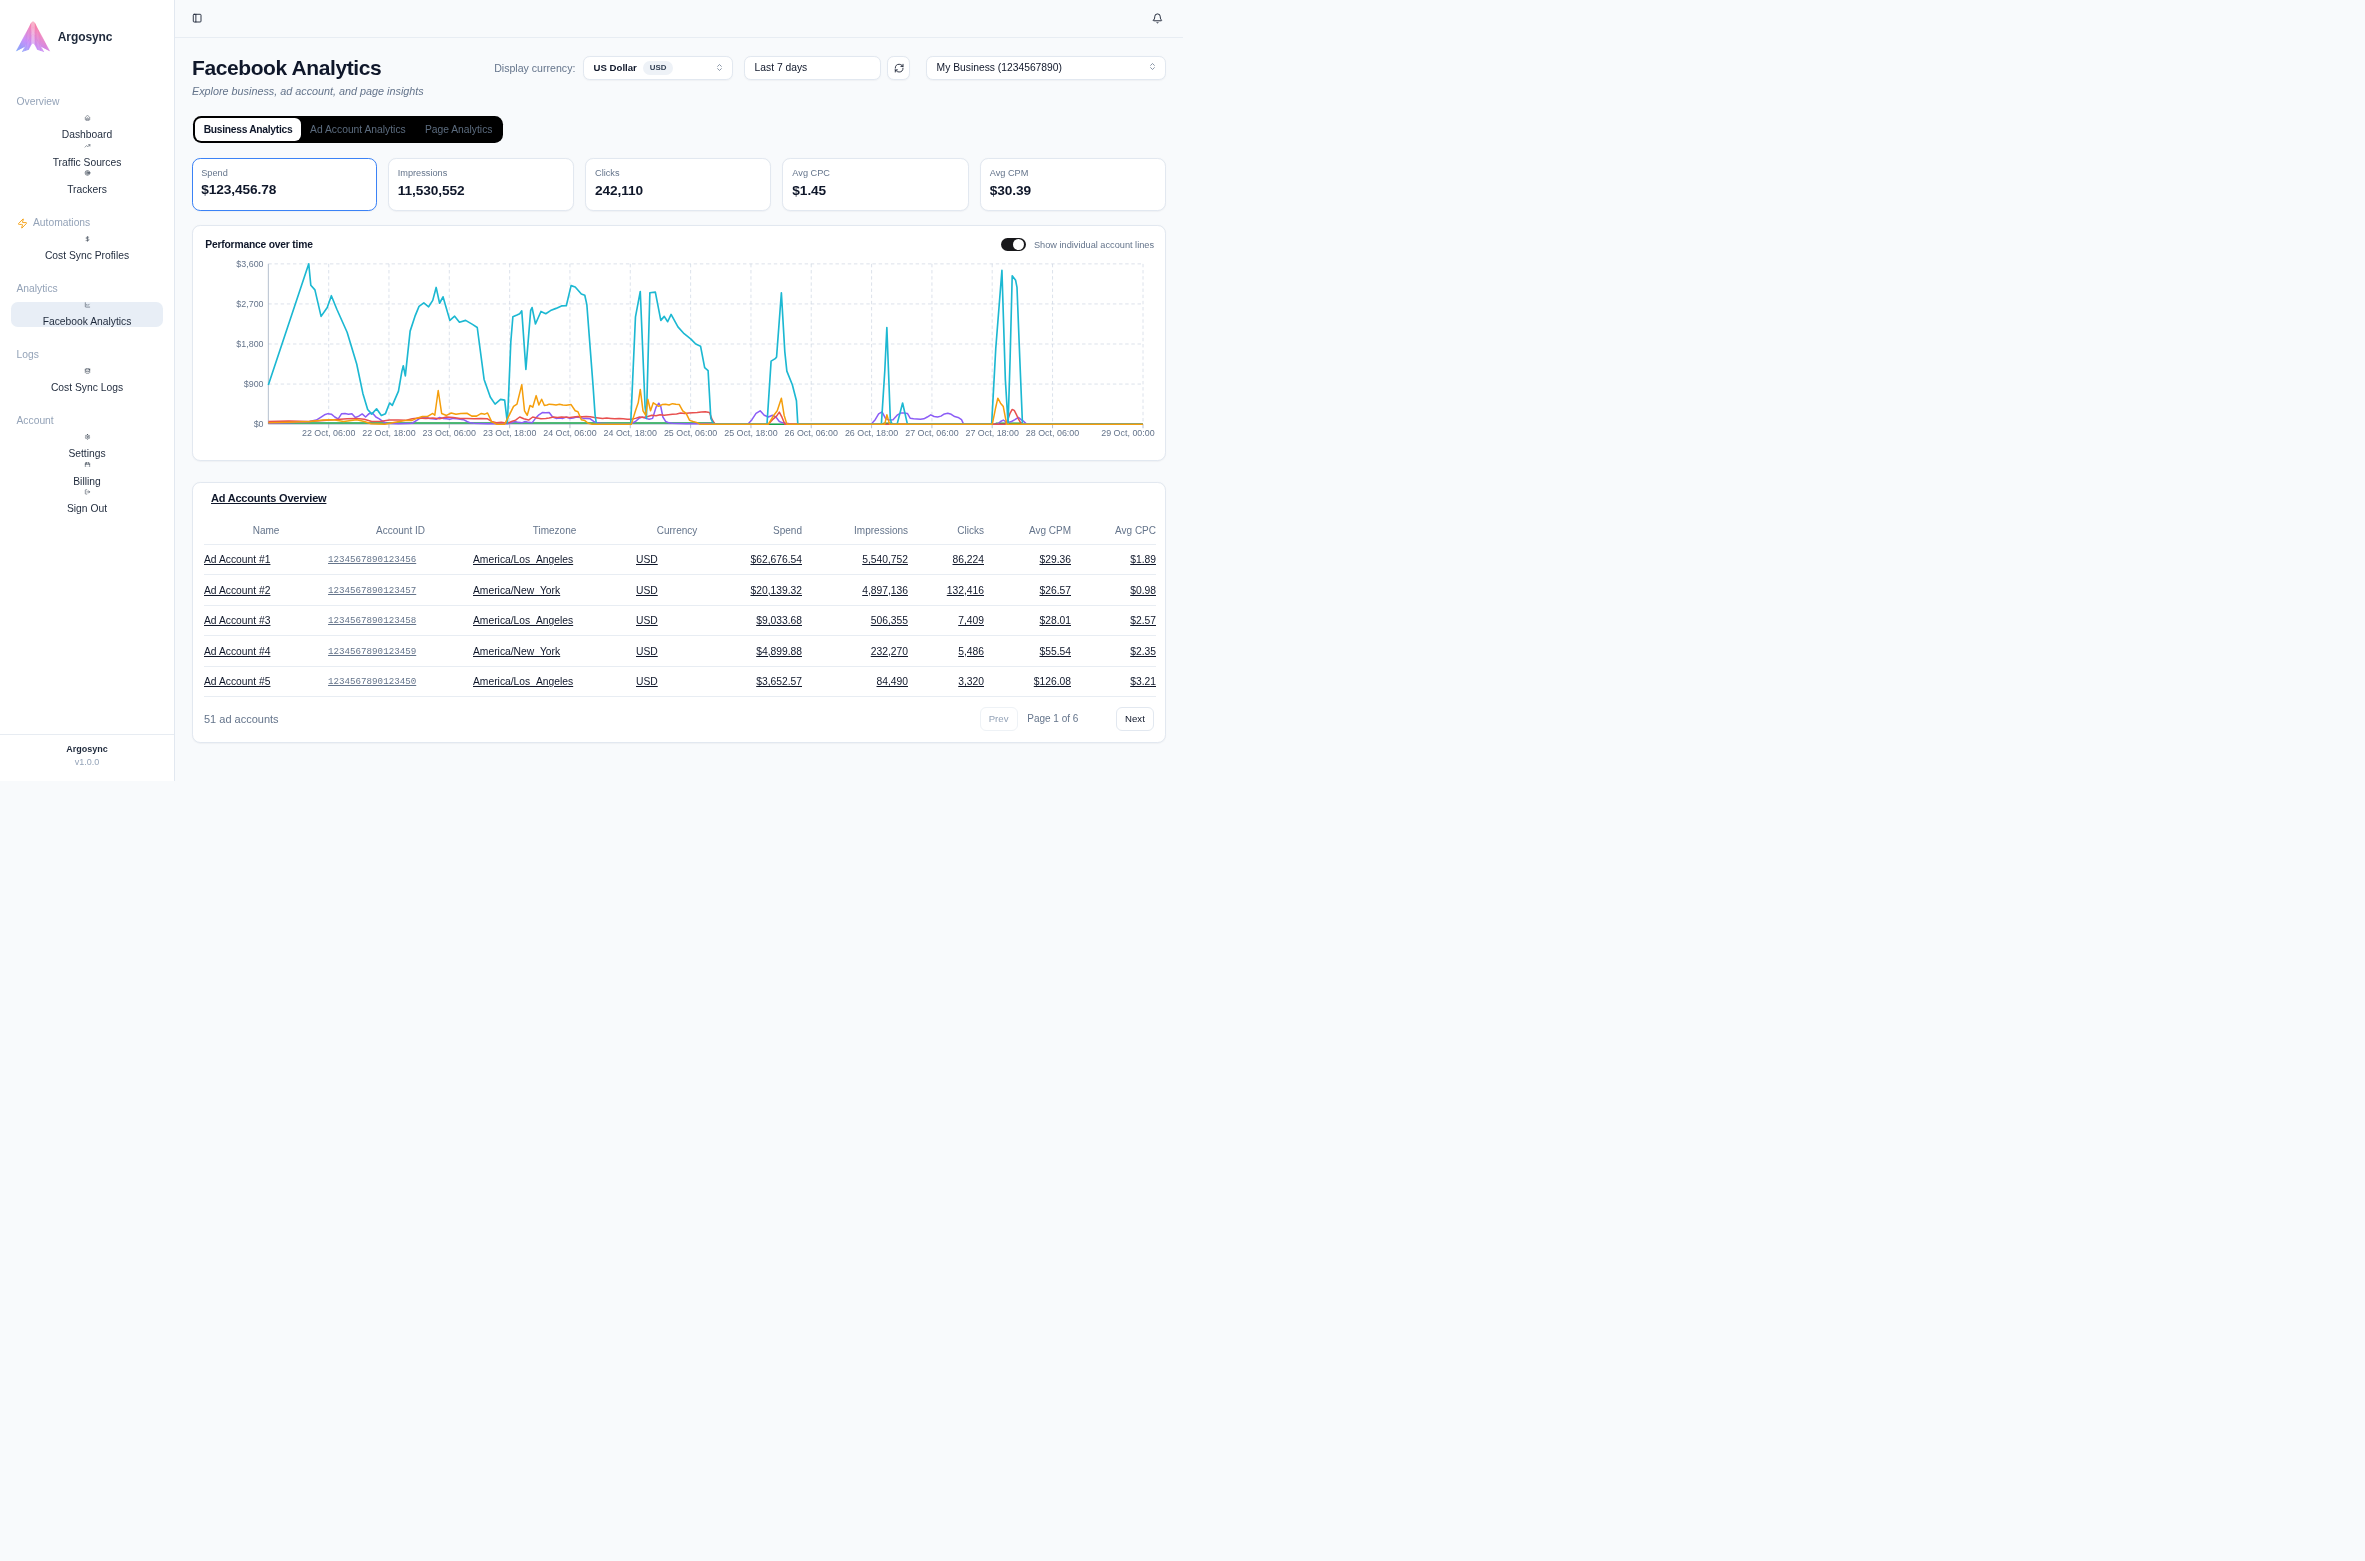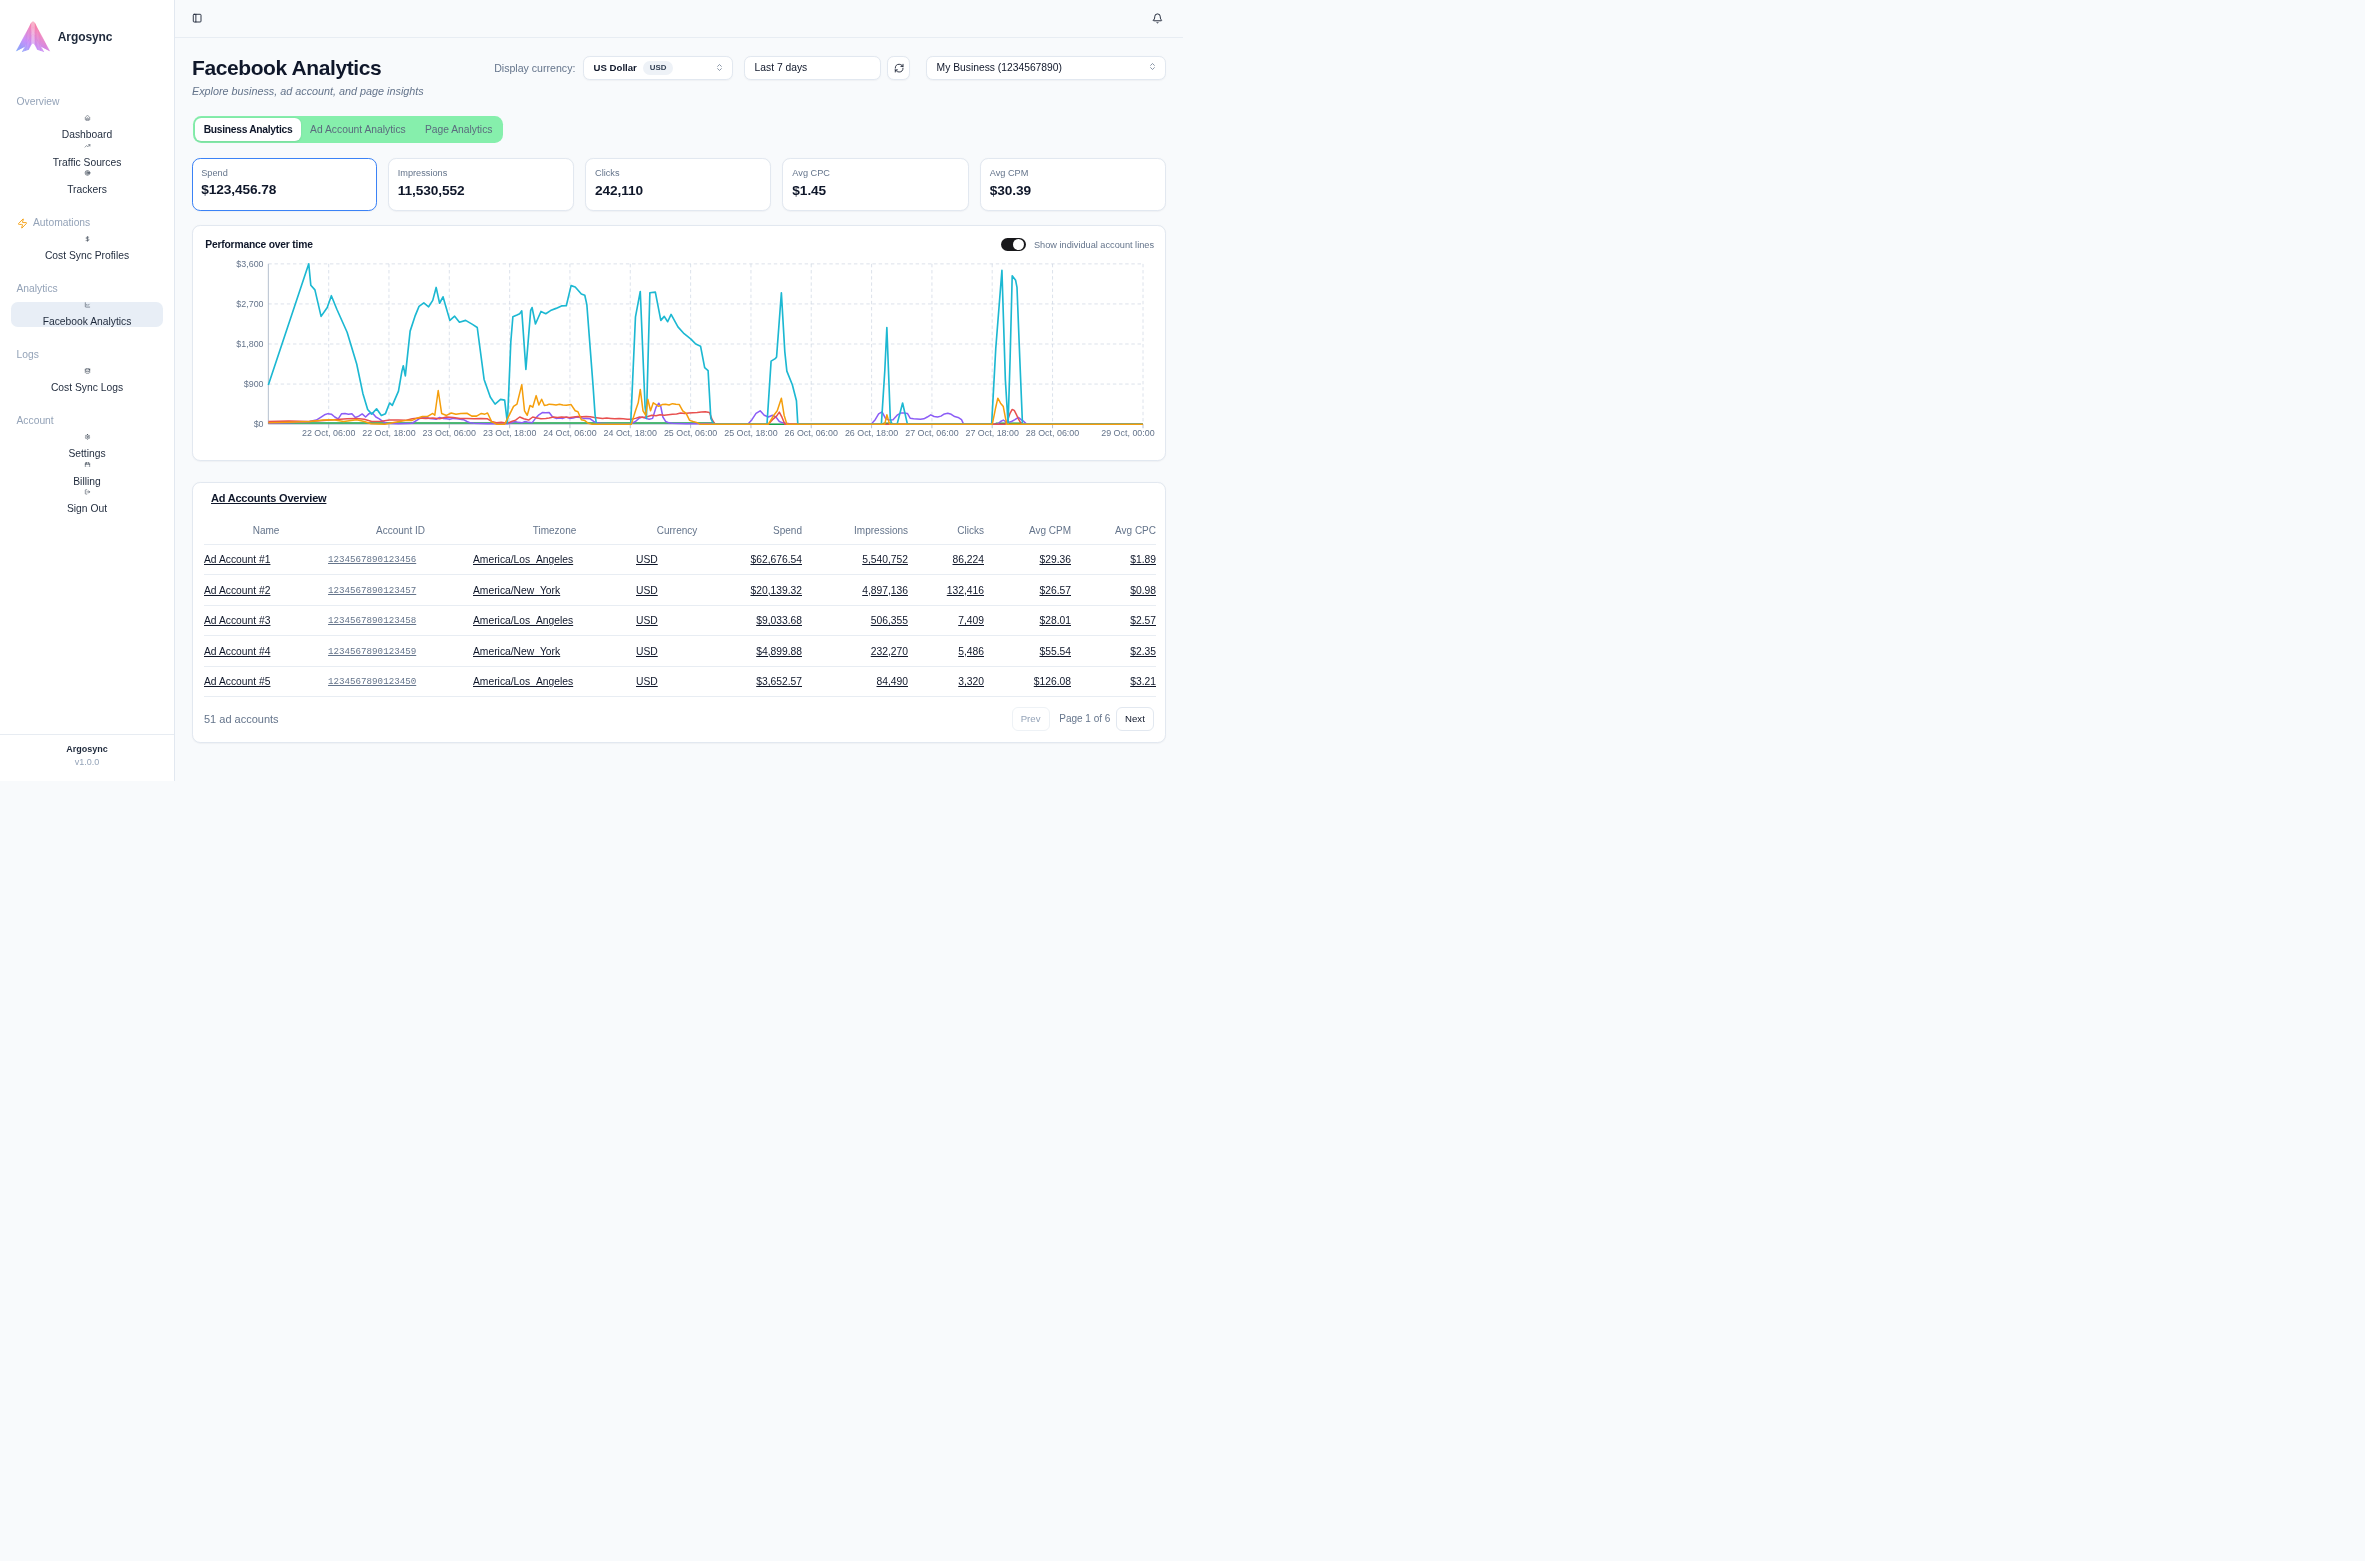--- a/index.html
+++ b/index.html
@@ -21,21 +21,21 @@
 .controls { display:flex; align-items:center; gap:11px; margin-top:4.1px; }
 .ctl-label { font-size:10.6px; color:#64748b; margin-right:-3.4px; }
 .select { height:24px; background:#fff; border:0.7px solid #e2e8f0; border-radius:6.8px; display:flex; align-items:center; box-shadow:0 0.7px 1.4px rgba(15,23,42,.04); }
 .sel-cur { width:150px; padding:0 8.2px 0 9.6px; }
 .sel-cur .t { font-size:9.6px; font-weight:700; }
 .badge { background:#eef2f7; color:#334155; border-radius:684px; font-size:7.9px; font-weight:700; padding:2.7px 6.8px; margin-left:6.2px; }
 .sel-cur .chev, .sel-biz .chev { margin-left:auto; }
 .inp { width:137px; padding:0 9.6px; font-size:10.3px; }
 .btn-refresh { width:23px; justify-content:center; padding:0; }
 .sel-biz { width:240px; padding:0 8.2px 0 9.6px; font-size:10.3px; }
-.tabs { margin-top:18.5px; margin-left:1.4px; width:310px; height:27px; background:#86efac; border-radius:8.2px; display:flex; align-items:center; padding:2.1px; }
+.tabs { margin-top:18.5px; margin-left:1.4px; width:310px; height:27px; background:#000000; border-radius:8.2px; display:flex; align-items:center; padding:2.1px; }
 .tab { font-size:10.3px; color:#5b6b7e; font-weight:500; padding:0 9.6px; height:23px; display:flex; align-items:center; border-radius:6.2px; white-space:nowrap; }
 .tab.on { background:#fff; color:#0f172a; font-weight:700; letter-spacing:-0.3px; padding:0 8.2px; box-shadow:0 0.7px 2.1px rgba(15,23,42,.1); }
 .stats { display:flex; gap:11px; margin-top:15.8px; }
 .stat { flex:1; background:#fff; border:0.7px solid #e2e8f0; border-radius:8.2px; height:53px; padding:9px 9px; box-shadow:0 0.7px 1.4px rgba(15,23,42,.04); }
 .stat.sel { border:1.4px solid #3b82f6; padding:8.2px 8.2px; }
 .slab { font-size:9.2px; color:#64748b; }
 .sval { font-size:13.7px; font-weight:700; margin-top:4.1px; letter-spacing:-0.1px; }
 .card { background:#fff; border:0.7px solid #e2e8f0; border-radius:8.2px; box-shadow:0 0.7px 1.4px rgba(15,23,42,.04); }
 .chart-card { margin-top:13.7px; height:236px; position:relative; }
 .chart-head { display:flex; align-items:center; justify-content:space-between; padding:11.6px 11px 0 12.3px; }
@@ -51,21 +51,21 @@
 .table-card { margin-top:20.5px; height:261px; }
 .tbl-title { font-size:11px; font-weight:700; letter-spacing:-0.2px; padding:9px 11px 21px 18px;text-decoration:underline; }
 table { border-collapse:collapse; table-layout:fixed; width:952px; margin:0 11px; }
 th { font-size:10px; font-weight:400; color:#64748b; text-align:center; padding:0 0 8.2px 0; border-bottom:0.7px solid #e8edf3; }
 td { font-size:10.3px; height:30.5px; border-bottom:0.7px solid #e8edf3;text-decoration:underline; }
 th.num, td.num { text-align:right; }
 .c-id { font-family:"Liberation Mono",monospace; font-size:9.2px; color:#64748b; }
 .tfoot { display:flex; align-items:center; justify-content:space-between; padding:9.6px 11px 0 11px; }
 .tfoot .cnt { font-size:11px; color:#64748b; }
 .pager { display:flex; align-items:center; gap:5.5px; }
-.pbtn { font-size:9.6px; border:0.7px solid #e2e8f0; border-radius:6px; padding:5.5px 8.2px; background:#fff; }
+.pbtn { font-size:9.6px; border:0.7px solid #e2e8f0; border-radius:6px; padding:5.5px 8.2px; background:#fff;margin-left:32px; }
 .pbtn.dis { color:#94a3b8; border-color:#eef2f6; }
 .pbtn.en { color:#0f172a; font-weight:500; border-color:#e2e8f0; }
 .pinfo { font-size:10px; color:#64748b; margin:0 0 0 4.1px; }
 </style></head>
 <body>
 <div class="sidebar">
   <div class="logo-row">
       <svg width="36" height="36" viewBox="0 0 52 52" fill="none">
         <defs>
           <linearGradient id="lg" x1="4" y1="50" x2="36" y2="4" gradientUnits="userSpaceOnUse">

